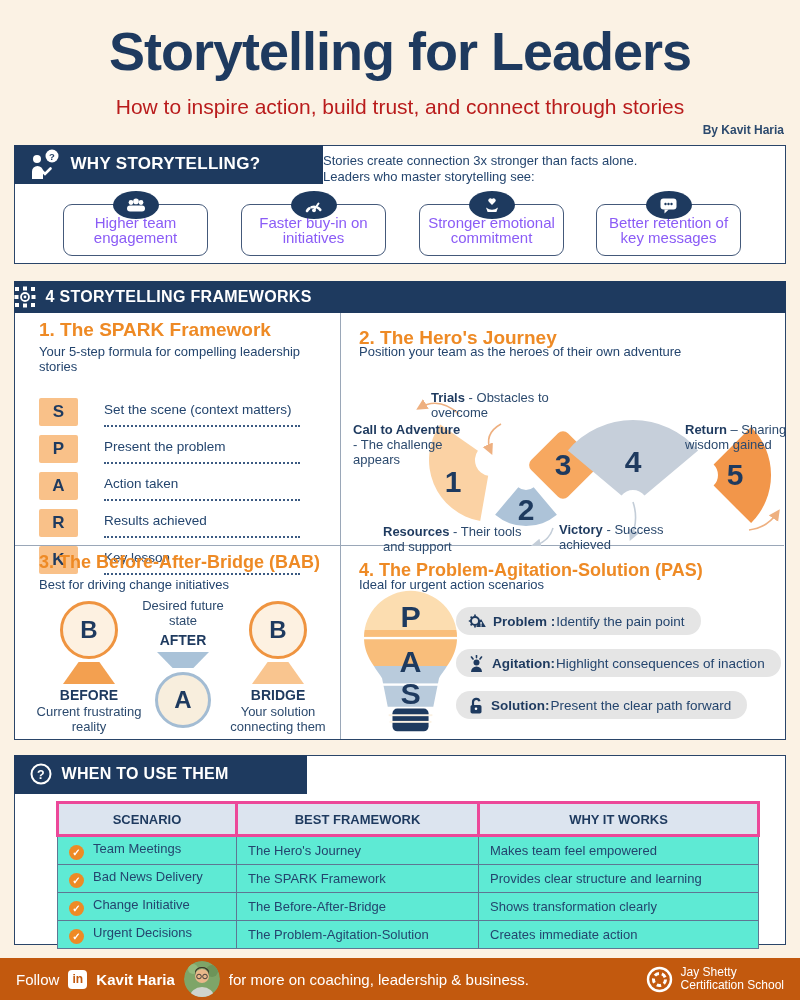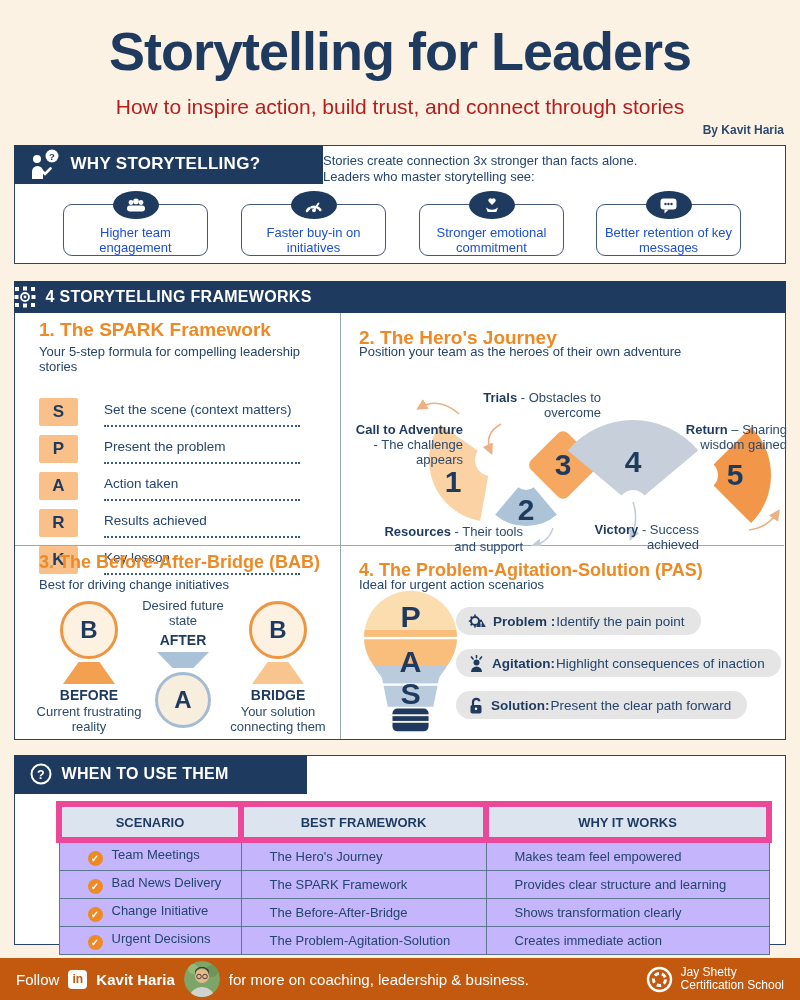--- a/index.html
+++ b/index.html
@@ -19,22 +19,22 @@
   .banner{background:#1e3a5f;color:#ffffff;display:flex;align-items:center;
           font-weight:800;letter-spacing:.3px;}
   .banner svg{flex:0 0 auto;}
 
   
   .why{top:145px;height:119px;}
   .why-banner{position:absolute;left:-1.5px;top:-1.5px;width:295px;height:39px;
               font-size:17px;gap:9px;padding-left:14px;}
   .why-intro{position:absolute;left:308px;top:7px;font-size:13px;line-height:16px;font-weight:500;}
   .why-card{position:absolute;top:58px;width:143px;height:50px;border:1.3px solid #44597a;
-            border-radius:9px;display:flex;align-items:flex-end;justify-content:center;
-            text-align:center;font-size:13px;line-height:15px;font-weight:500;color:#1d4ed8;}
+            border-radius:9px;display:flex;align-items:center;justify-content:center;
+            text-align:center;font-size:15px;line-height:15px;font-weight:500;color:#8b5cf6;}
   .oval{position:absolute;top:-14px;left:50%;transform:translateX(-50%);
         width:46px;height:28px;border-radius:50%;background:#1e3a5f;
         display:flex;align-items:center;justify-content:center;}
 
   
   .frameworks{top:281px;height:459px;}
   .fw-banner{position:absolute;left:-1.5px;top:-1.5px;width:772px;height:32px;
              font-size:16px;gap:10px;}
   .quad{position:absolute;box-sizing:border-box;}
   .q1{left:0;top:31px;width:326px;height:233px;border-right:1.5px solid #9aa7b8;border-bottom:1.5px solid #9aa7b8;}
@@ -51,21 +51,21 @@
   .spark-list{position:absolute;left:24px;top:85px;width:280px;}
   .spark-row{display:flex;align-items:flex-start;height:37px;}
   .spark-chip{width:39px;height:28px;background:#f9c189;border-radius:2px;
               display:flex;align-items:center;justify-content:center;
               font-size:17px;font-weight:800;color:#1e3a5f;margin-right:26px;}
   .spark-text{width:196px;font-size:13.5px;font-weight:500;color:#24456e;
               padding:4px 0 8px;border-bottom:2px dotted #3b5a82;}
 
   
   .hero-diagram{position:absolute;left:0;top:83px;width:443px;height:150px;}
-  .hero-label{position:absolute;font-size:13px;line-height:15px;text-align:right;color:#2c4a6e;}
+  .hero-label{position:absolute;font-size:13px;line-height:15px;text-align:left;color:#2c4a6e;}
   .hero-label b{font-weight:800;color:#1e3a5f;}
 
   
   .bab-item{position:absolute;text-align:center;}
   .bab-circle{width:58px;height:58px;border-radius:50%;background:#fdf1e1;
               display:flex;align-items:center;justify-content:center;
               font-size:24px;font-weight:800;color:#1e3a5f;box-sizing:border-box;}
   .bab-b{border:3px solid #ef9440;}
   .bab-a{border:3px solid #a3bcd3;background:#f8eedd;}
   .trap{clip-path:polygon(30% 0,70% 0,100% 100%,0 100%);width:52px;height:22px;}
@@ -79,23 +79,23 @@
             font-size:13.5px;color:#24456e;white-space:nowrap;}
   .pas-pill b{font-weight:800;color:#1e3a5f;}
   .pas-pill .pas-desc{margin-left:1px;}
 
   
   .when{top:755px;height:190px;}
   .when-banner{position:absolute;left:-1.5px;top:-1.5px;width:277px;height:39px;
                font-size:16px;gap:10px;padding-left:16px;}
   .use-table{position:absolute;left:41px;top:45px;border-collapse:collapse;}
   .use-table th{background:#dce4ef;color:#1e3a5f;font-size:13px;font-weight:800;
-                height:28px;text-align:center;border:6px solid #ec4899;}
+                height:28px;text-align:center;border:3px solid #ec4899;}
   .use-table td{font-size:13px;color:#24456e;height:27px;border:1px solid #5f7693;
-                padding:0 0 0 28px;background:#c4b5fd;}
+                padding:0 0 0 11px;background:#5eead4;}
   .c1{width:174px;} .c2{width:237px;} .c3{width:275px;}
   .chk{display:inline-flex;width:15px;height:15px;border-radius:50%;background:#ee8a25;
        color:#fff;font-size:10px;font-weight:800;align-items:center;justify-content:center;
        margin-right:9px;vertical-align:-3px;}
 
   
   .footer{position:absolute;left:0;top:958px;width:800px;height:42px;background:#c2590e;
           display:flex;align-items:center;color:#ffffff;font-size:15px;padding:0 16px;
           box-sizing:border-box;gap:9px;}
   .li-badge{width:19px;height:19px;background:#ffffff;border-radius:4px;color:#c2590e;

